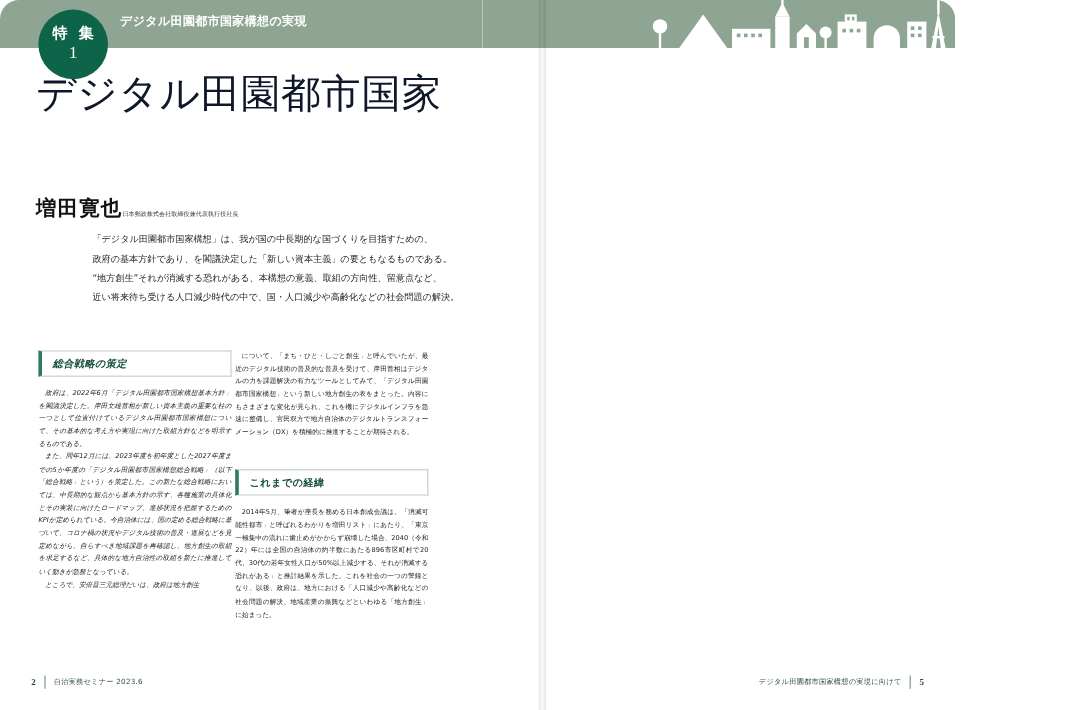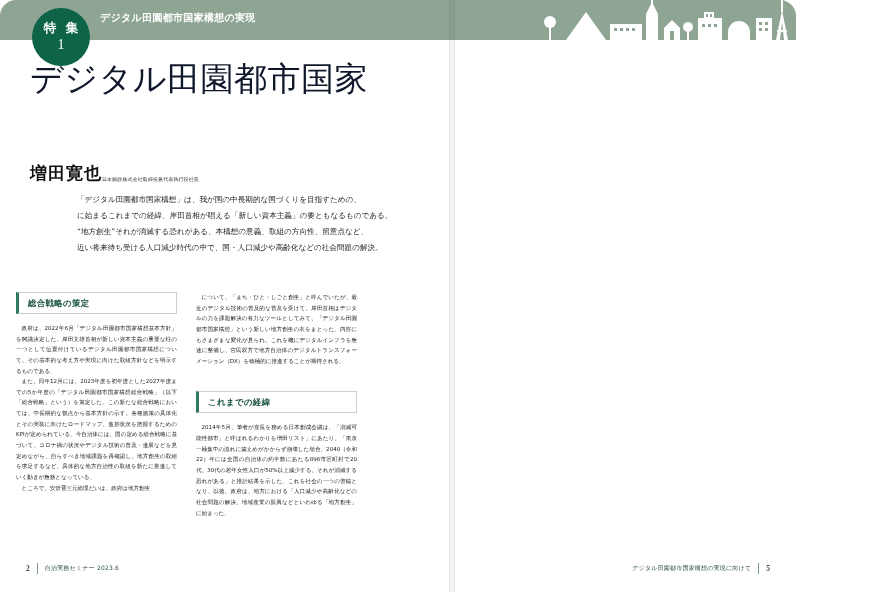--- a/index.html
+++ b/index.html
@@ -137,21 +137,21 @@
     top: 0;
     font-size: 5.55px;
     line-height: 1.92;
     color: #1a1a1a;
     text-align: justify;
     font-family: "DejaVu Sans", sans-serif;
   }
   .col p { margin: 0; text-indent: 1em; }
 
   
-  #col1 { left: 16px;  top: 292px; width: 161px; }
+  #col1 { left: 32px;  top: 292px; width: 161px; font-style: italic; }
   #col2 { left: 196px; top: 292px; width: 161px; }
 
   
   .footer {
     position: absolute;
     bottom: 18px;
     display: flex; align-items: center;
     font-size: 6px; color: #2b4c3c;
     font-family: "DejaVu Sans", sans-serif;
   }
@@ -186,21 +186,21 @@
       <div>デジタル田園都市国家</div>
     </div>
 
     <div class="byline">
       <div class="byline-name">増田寛也</div>
       <div class="byline-affil">日本郵政株式会社取締役兼代表執行役社長</div>
     </div>
 
     <div class="lede">
         <div>「デジタル田園都市国家構想」は、我が国の中長期的な国づくりを目指すための、</div>
-        <div>に始まるこれまでの経緯、岸田首相が唱える「新しい資本主義」の要ともなるものである。</div>
+        <div>政府の基本方針であり、を閣議決定した「新しい資本主義」の要ともなるものである。</div>
         <div>“地方創生”それが消滅する恐れがある、本構想の意義、取組の方向性、留意点など、</div>
         <div>近い将来待ち受ける人口減少時代の中で、国・人口減少や高齢化などの社会問題の解決。</div>
       </div>
 
     <div class="col" id="col1">
       <div class="sec-box">
         <span>総合戦略の策定</span>
       </div>
       <div>
           <p>政府は、2022年6月「デジタル田園都市国家構想基本方針」を閣議決定した。岸田文雄首相が新しい資本主義の重要な柱の一つとして位置付けているデジタル田園都市国家構想について、その基本的な考え方や実現に向けた取組方針などを明示するものである。</p>

